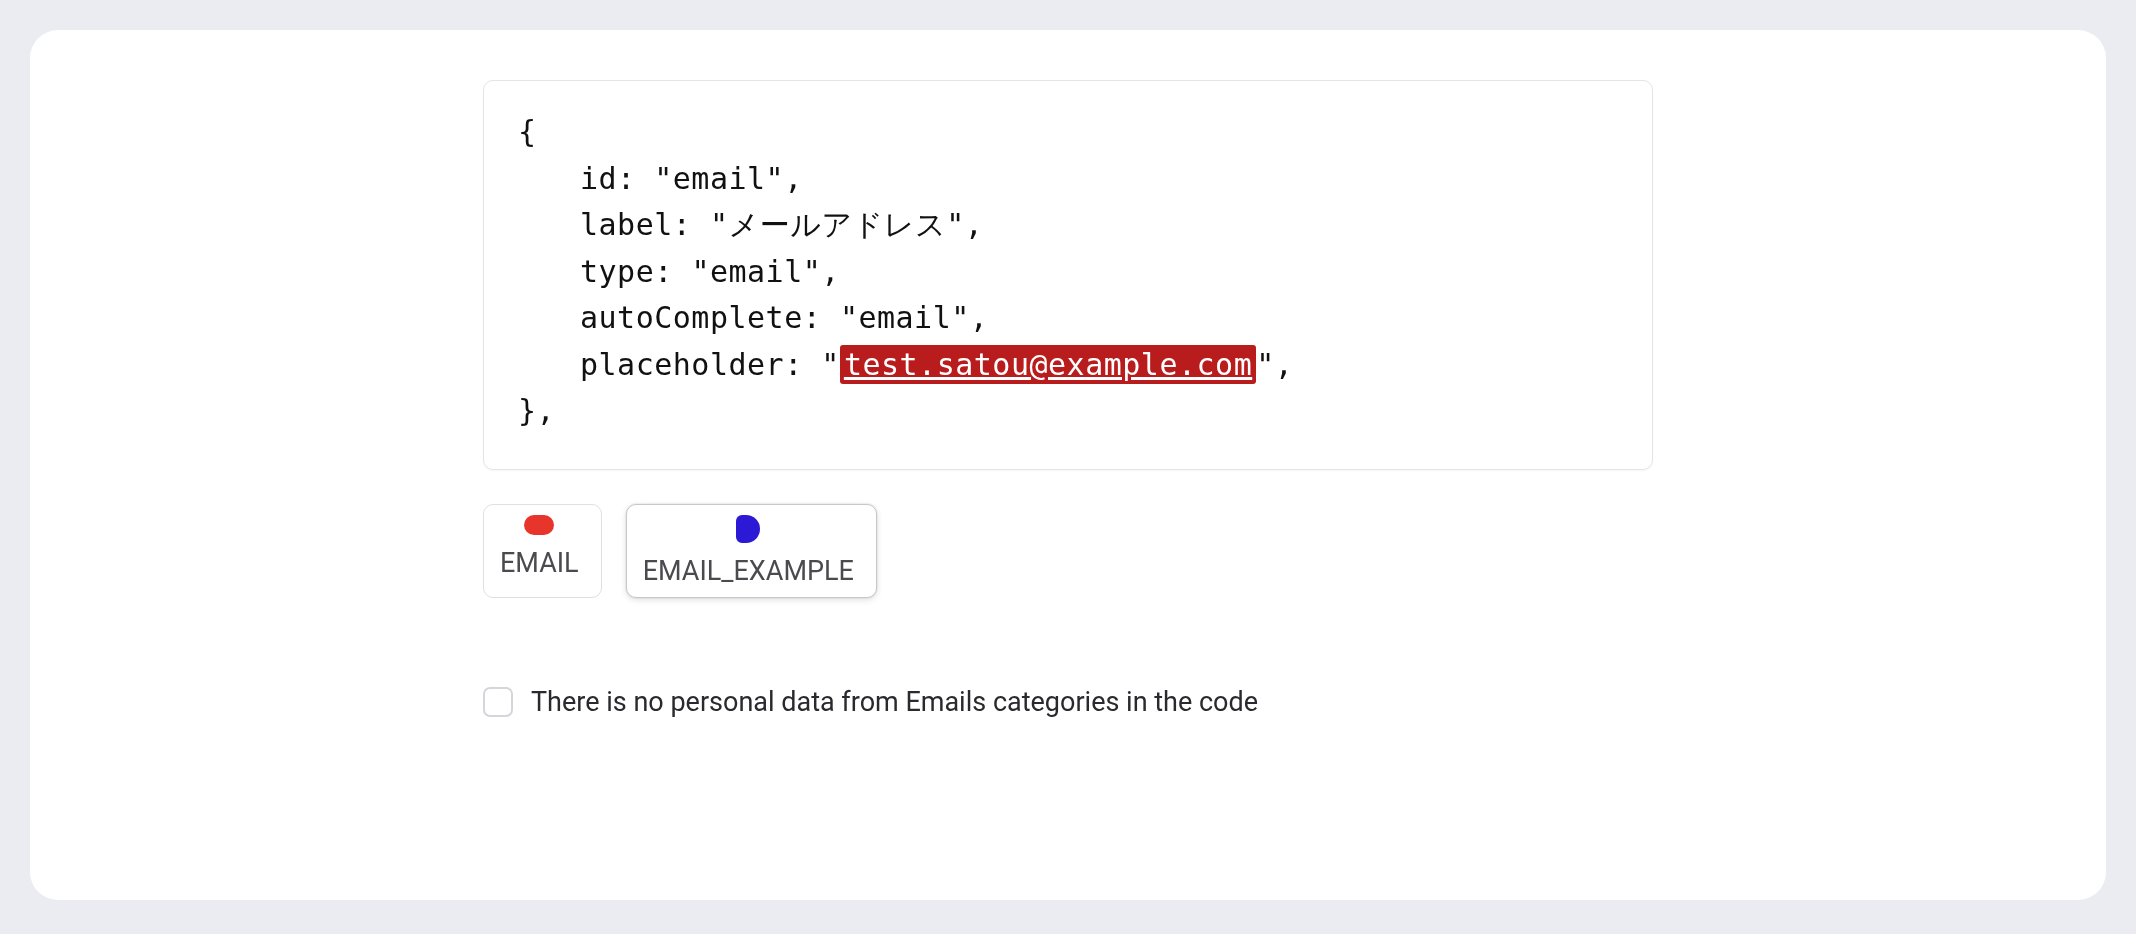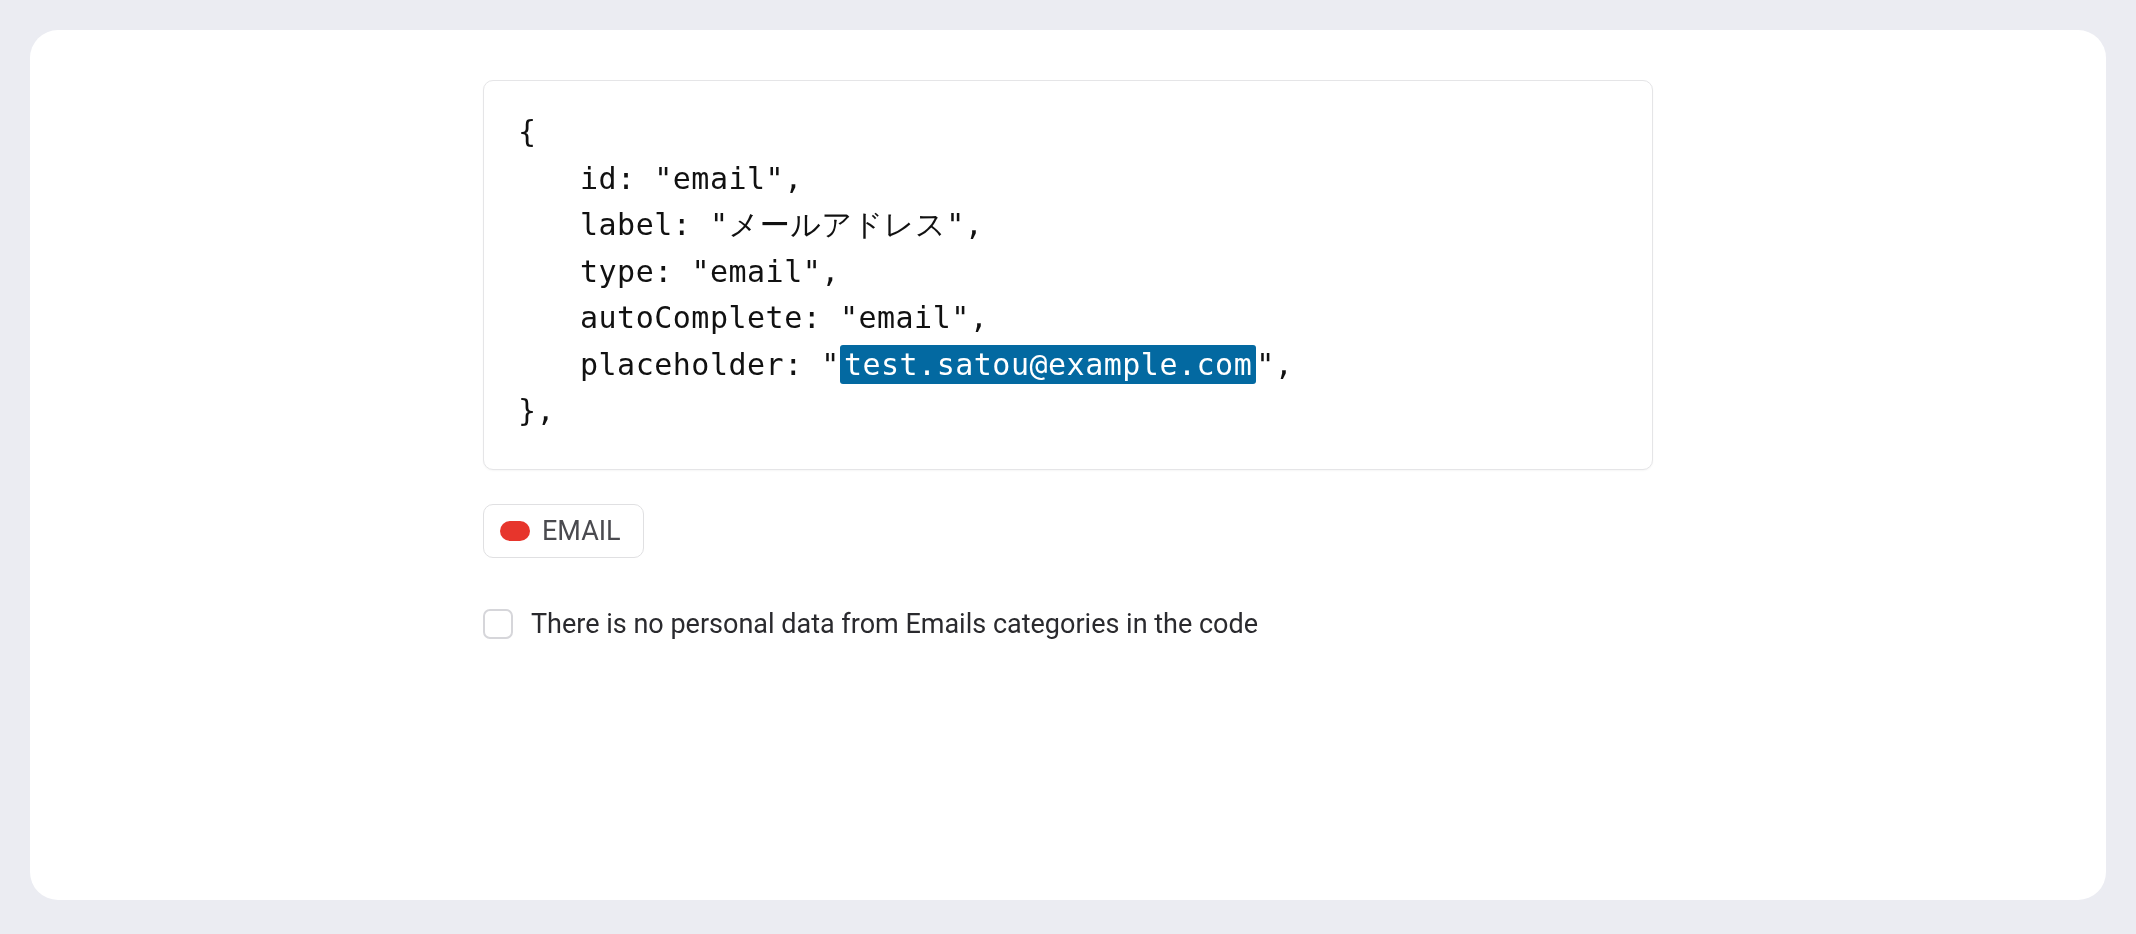--- a/index.html
+++ b/index.html
@@ -44,24 +44,25 @@
     
     .code-line {
       display: block;
     }
     
     .indent {
       padding-left: 62px;
     }
     
     .highlight {
-      background: #0369a1;
+      background: #b91c1c;
       color: #fff;
       border-radius: 3px;
       padding: 2px 4px;
+      text-decoration: underline;
     }
     
     .tags-row {
       display: flex;
       gap: 24px;
       margin-top: 34px;
       flex-wrap: wrap;
     }
     
     .tag {
@@ -69,20 +70,21 @@
       align-items: center;
       gap: 12px;
       padding: 10px 22px 10px 16px;
       border: 1px solid #e0e0e2;
       border-radius: 10px;
       background: #fff;
       font-size: 27px;
       color: #4a4a4f;
       cursor: pointer;
       user-select: none;
+      flex-direction: column;
     }
     
     .tag.active {
       border-color: #c8c8cc;
       box-shadow: 0 2px 6px rgba(0,0,0,0.12), 0 0 0 1px rgba(0,0,0,0.04);
     }
     
     .tag-swatch {
       width: 30px;
       height: 20px;
@@ -98,21 +100,21 @@
       width: 24px;
       height: 28px;
       background: #2b19d6;
       border-radius: 6px 14px 14px 6px;
     }
     
     .checkbox-row {
       display: flex;
       align-items: center;
       gap: 18px;
-      margin-top: 50px;
+      margin-top: 88px;
       cursor: pointer;
     }
     
     .checkbox-box {
       width: 30px;
       height: 30px;
       border: 2px solid #d6d6da;
       border-radius: 7px;
       background: #fff;
       flex-shrink: 0;
@@ -129,20 +131,24 @@
 <div class="card">
   <div class="inner-content">
 
     <div class="code-block"><span class="code-line">{</span><span class="code-line indent"><span>id: </span><span>"email",</span></span><span class="code-line indent"><span>label: </span><span>"メールアドレス",</span></span><span class="code-line indent"><span>type: </span><span>"email",</span></span><span class="code-line indent"><span>autoComplete: </span><span>"email",</span></span><span class="code-line indent"><span>placeholder: </span><span>"</span><span class="highlight">test.satou@example.com</span><span>",</span></span><span class="code-line">},</span></div>
 
     <div class="tags-row">
       <div class="tag">
         <span class="tag-swatch swatch-red"></span>
         <span>EMAIL</span>
       </div>
+      <div class="tag active">
+        <span class="swatch-blue"></span>
+        <span>EMAIL_EXAMPLE</span>
+      </div>
     </div>
 
     <label class="checkbox-row">
       <span class="checkbox-box"></span>
       <span class="checkbox-label">There is no personal data from Emails categories in the code</span>
     </label>
 
   </div>
 </div>
 

